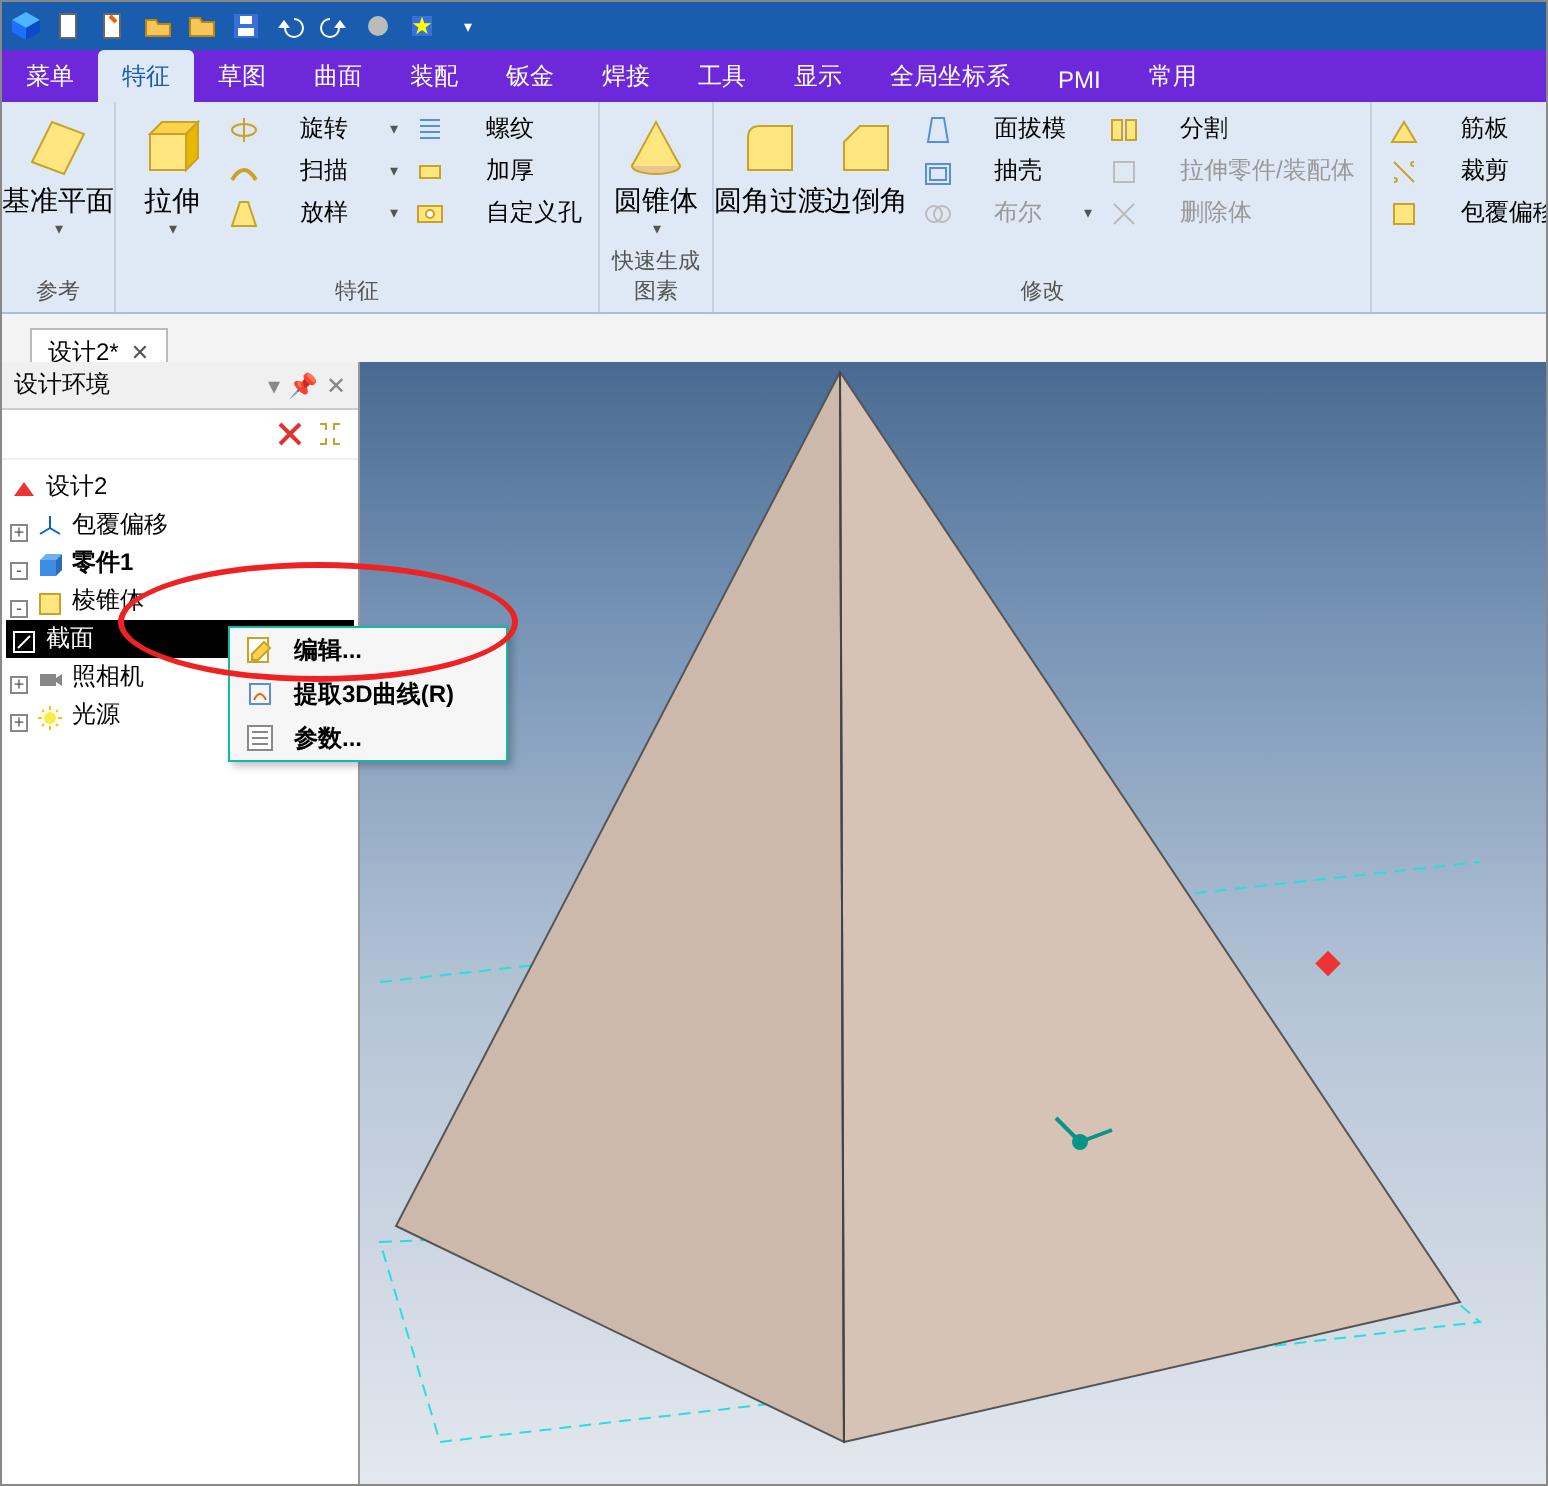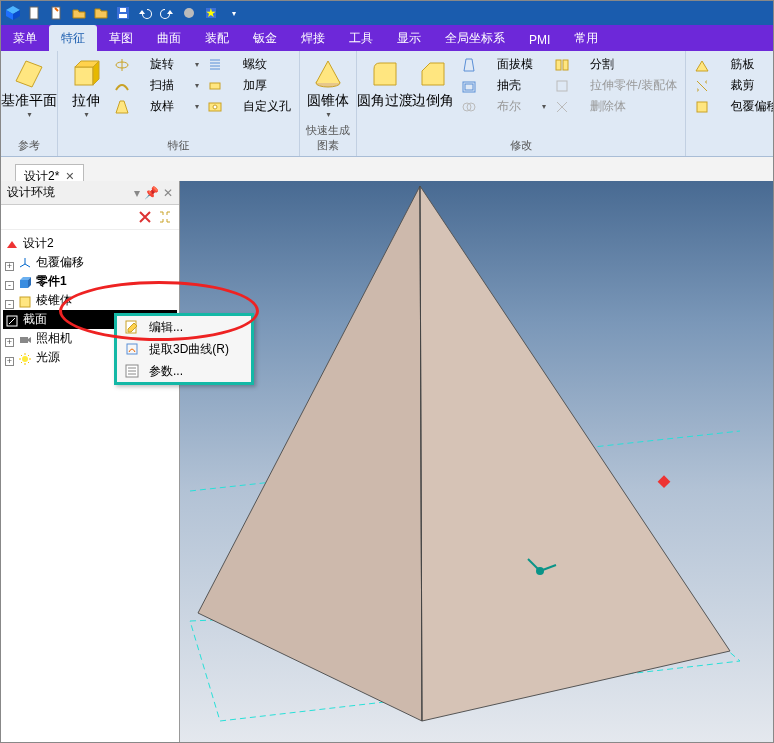--- a/index.html
+++ b/index.html
@@ -45,21 +45,21 @@
 .ind1 { padding-left:14px;} .ind2{padding-left:30px;} .ind3{padding-left:48px;}
 .expander{ width:9px; height:9px; border:1px solid #888; font-size:9px; line-height:7px; text-align:center; color:#555; background:#fff;}
 .nicon{ width:14px;height:14px; display:flex;align-items:center;justify-content:center;}
 
 .viewport { flex:1; position:relative; overflow:hidden;
   background: linear-gradient(to bottom, #486a92 0%, #7a97b8 25%, #b2c2d5 55%, #e4e8ee 100%);
 }
 .viewport svg { position:absolute; inset:0; }
 
 
-.ctx { position:absolute; left:113px; top:312px; width:140px; background:#f6f6f6; border:3px solid #14b8a6; box-shadow:2px 2px 4px rgba(0,0,0,.25); z-index:20;}
+.ctx { position:absolute; left:113px; top:312px; width:140px; background:#f6f6f6; border:1px solid #14b8a6; box-shadow:2px 2px 4px rgba(0,0,0,.25); z-index:20;font-weight:bold;}
 .ctx .row { display:flex; align-items:center; height:22px; padding:0 6px 0 4px; gap:6px;}
 .ctx .gutter{ width:22px; display:flex; justify-content:center;}
 
 
 .anno { position:absolute; left:58px; top:280px; width:200px; height:60px; border:3px solid #e22; border-radius:50%; z-index:30; pointer-events:none;}
 </style>
 </head>
 <body>
 
 <div class="titlebar">

